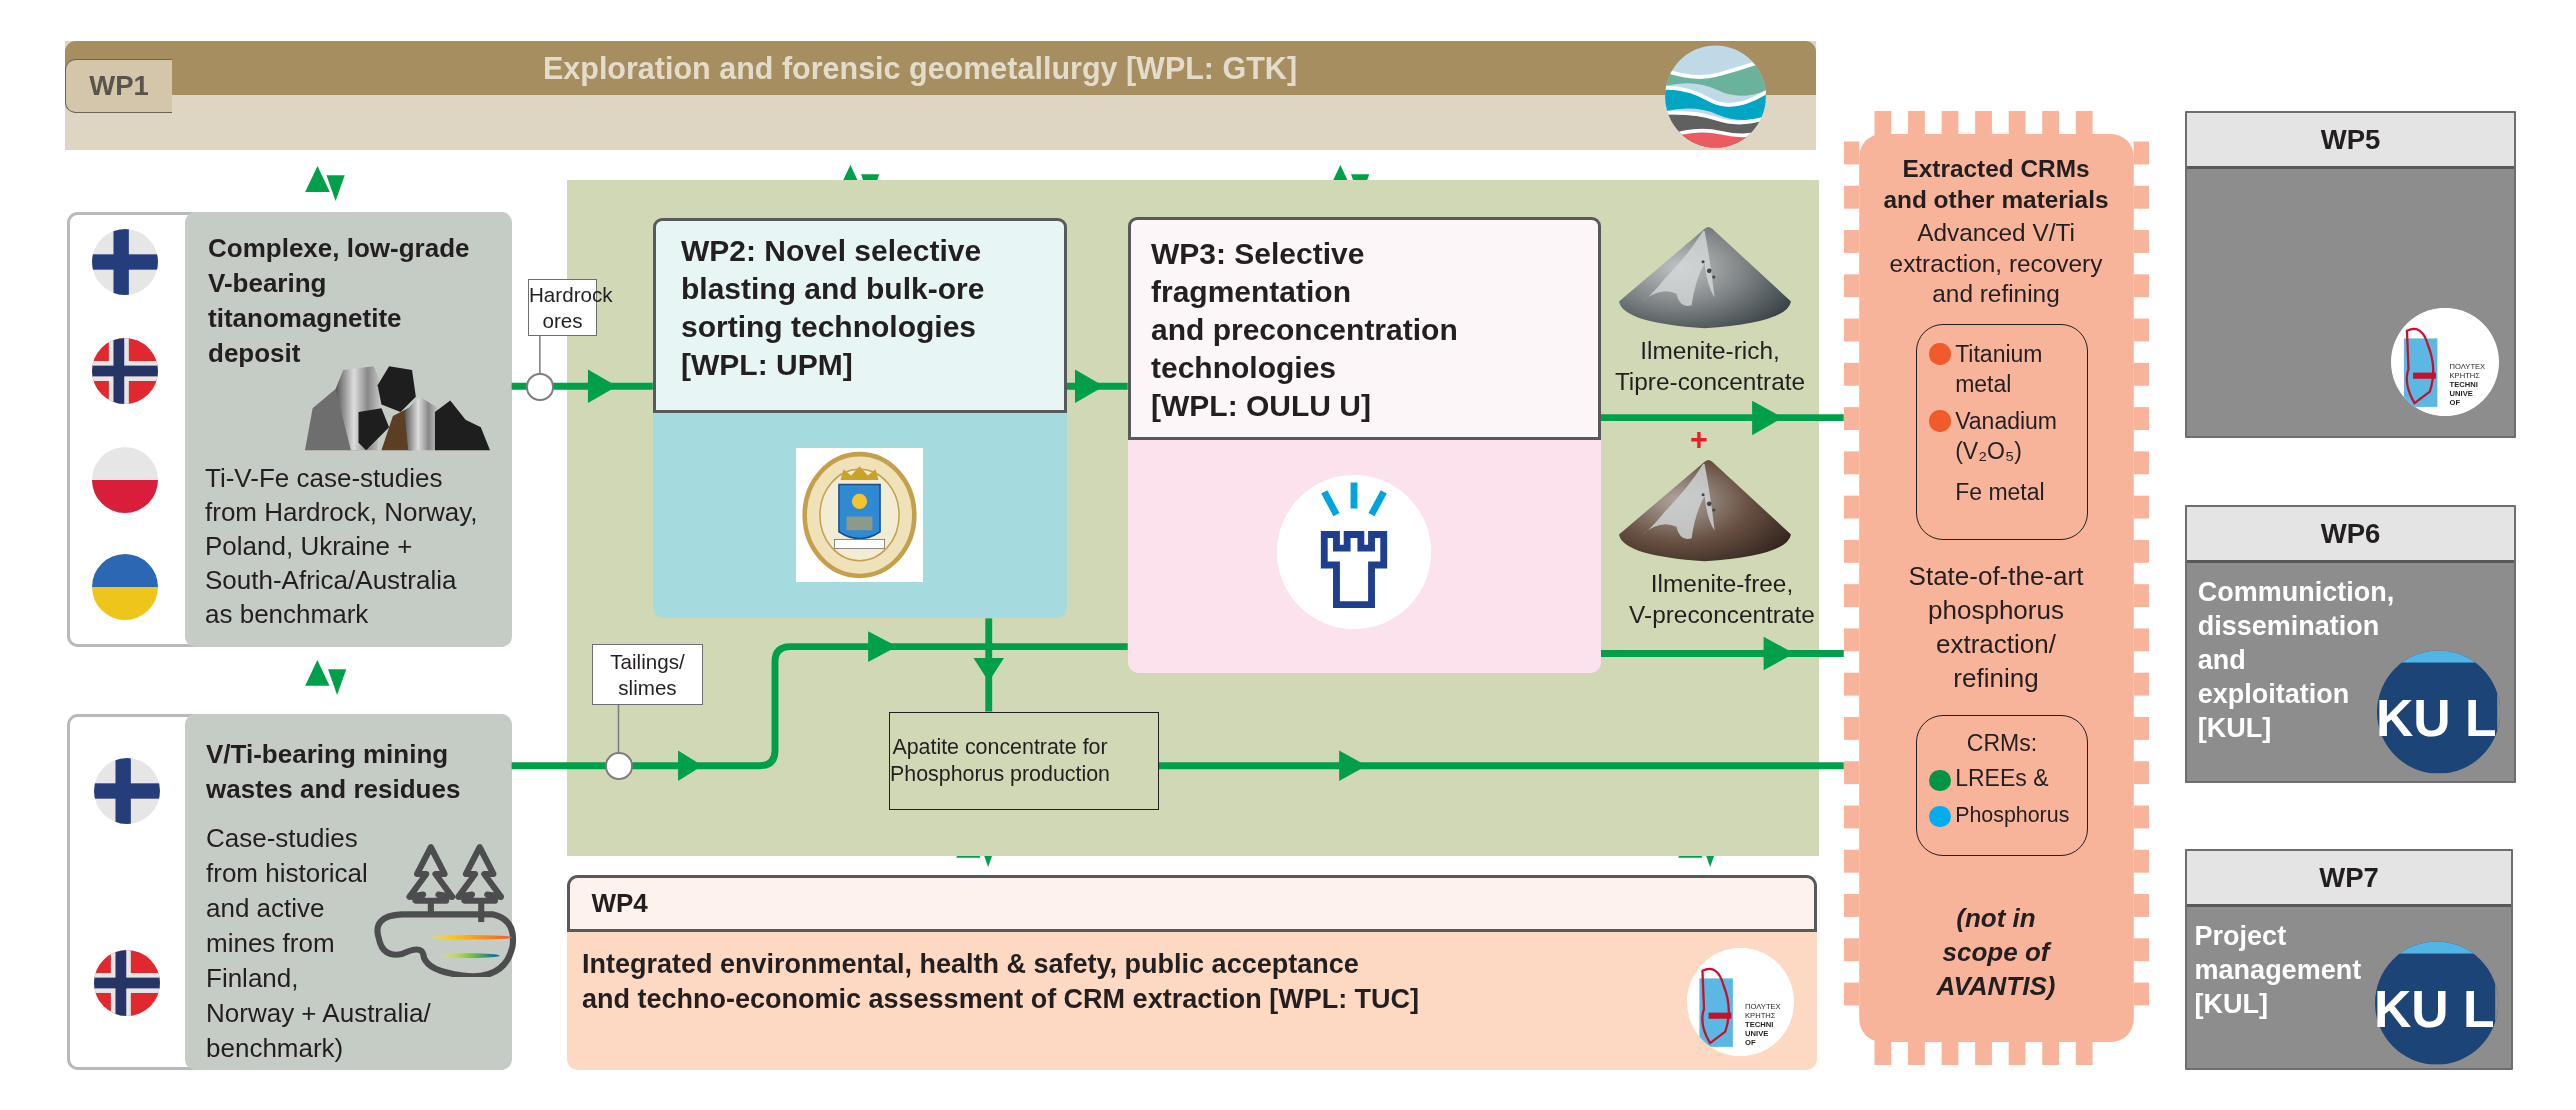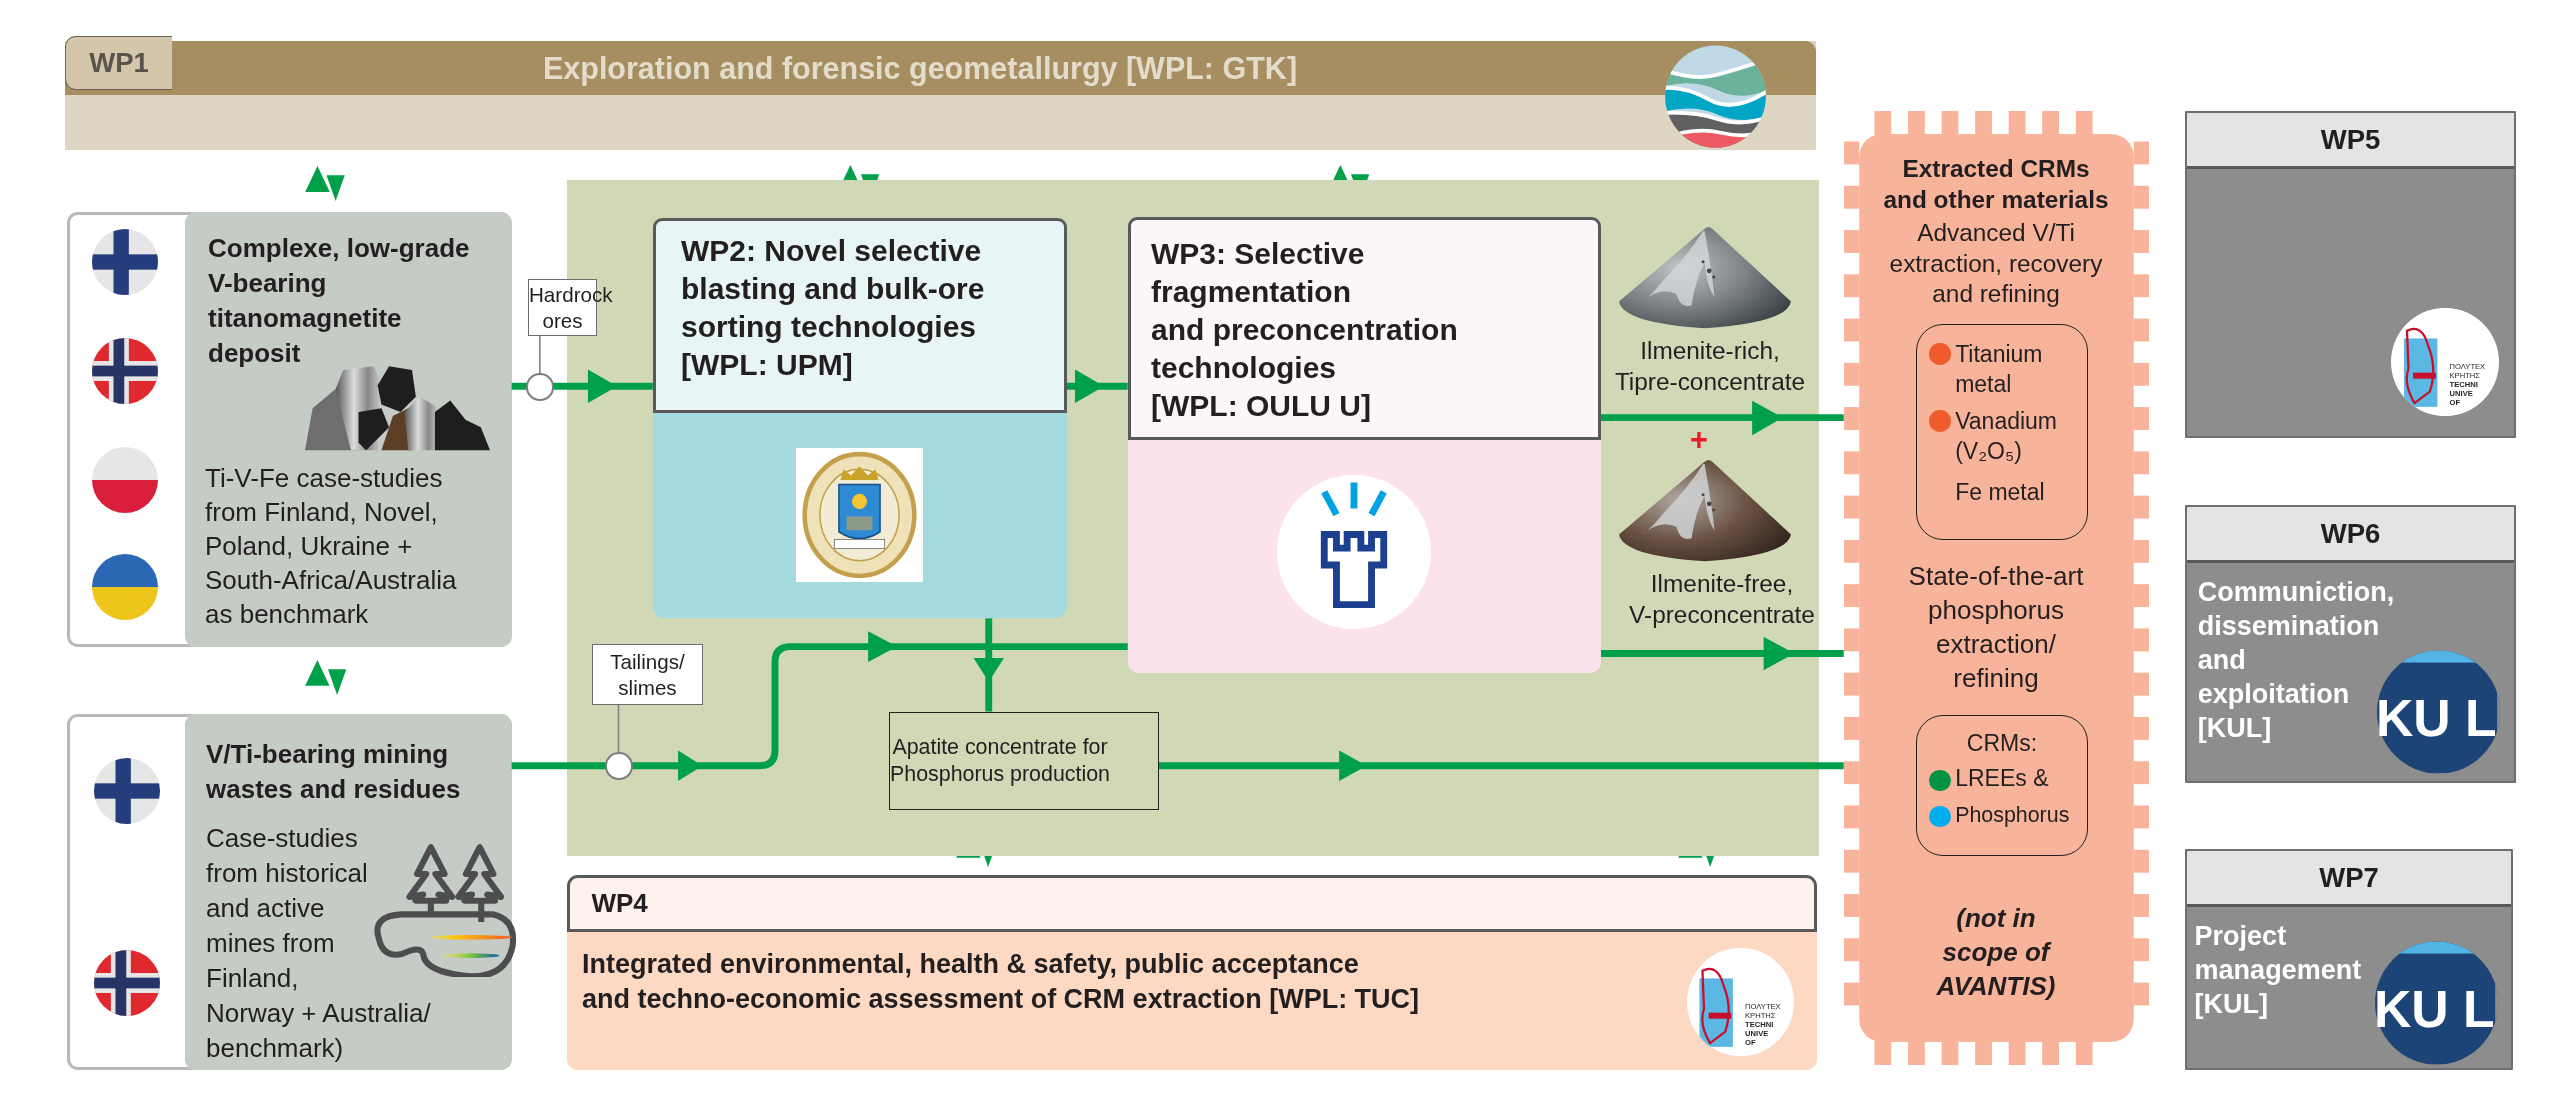--- a/index.html
+++ b/index.html
@@ -3,21 +3,21 @@
 <meta charset="utf-8">
 <style>
   * { box-sizing: border-box; margin: 0; padding: 0; }
   html, body { width: 2576px; height: 1110px; background: #ffffff; overflow: hidden; }
   body { position: relative; font-family: "Liberation Sans", sans-serif; color: #231f20; }
   .abs { position: absolute; }
 
   
   #wp1-body { left: 65px; top: 41px; width: 1751px; height: 109px; background: #ded6c3; }
   #wp1-bar { left: 65px; top: 41px; width: 1751px; height: 54px; background: #a78e60; border-radius: 10.7px 10.7px 0 0; }
-  #wp1-tag { left: 65px; top: 36px; width: 107px; height: 54px; background: #d3c6ab; border: 1.5px solid #6b6356; border-right: none; border-radius: 10.7px 0 0 10.7px; display: flex; align-items: center; justify-content: center; font-weight: bold; font-size: 27.5px; color: #5a554c; }
+  #wp1-tag { left: 65px; top: 59px; width: 107px; height: 54px; background: #d3c6ab; border: 1.5px solid #6b6356; border-right: none; border-radius: 10.7px 0 0 10.7px; display: flex; align-items: center; justify-content: center; font-weight: bold; font-size: 27.5px; color: #5a554c; }
   #wp1-title { left: 172px; top: 41px; width: 1496px; height: 54px; display: flex; align-items: center; justify-content: center; font-weight: bold; font-size: 30.5px; color: #e3dccb; }
   #gtk-logo { left: 1664px; top: 44px; width: 103px; height: 105px; }
 
   
   .updown { width: 46px; height: 35px; }
 
   
   .site-box { border: 3.1px solid #b9b9b9; border-radius: 10.7px; background: #ffffff; }
   .site-inner { background: #c5cbc5; border-radius: 10.7px; }
   .flag { width: 66px; height: 66px; border-radius: 50%; overflow: hidden; }
@@ -152,21 +152,21 @@
   <polygon points="0,110 10,55 40,30 60,35 70,110" fill="#6e6e6e"></polygon>
   <polygon points="40,30 50,5 90,0 100,25 95,110 60,110" fill="url(#metal)"></polygon>
   <polygon points="95,25 110,0 140,5 145,40 125,60 100,50" fill="#1e1e1e"></polygon>
   <polygon points="70,60 100,55 110,80 80,110 70,100" fill="#1e1e1e"></polygon>
   <polygon points="100,110 115,65 135,55 140,110" fill="#5b3e24"></polygon>
   <polygon points="130,60 150,40 175,55 170,110 135,110" fill="url(#metal)"></polygon>
   <polygon points="170,60 190,45 210,70 230,80 242,110 170,110" fill="#1e1e1e"></polygon>
 </svg>
 <div class="abs site-text" style="left:205px; top:461px; width:313px;">
   <div>Ti-V-Fe case-studies</div>
-  <div>from Finland, Novel,</div>
+  <div>from Hardrock, Norway,</div>
   <div>Poland, Ukraine +</div>
   <div>South-Africa/Australia</div>
   <div>as benchmark</div>
 </div>
 
 <div class="abs site-box" style="left:67px; top:714px; width:444px; height:356px;"></div>
 <div class="abs site-inner" style="left:185px; top:714px; width:327px; height:356px;"></div>
 <svg class="abs flag" style="left:94px; top:758px;" viewBox="0 0 86 86">
     <rect width="86" height="86" fill="#e6e6e6"></rect>
     <rect x="0" y="33" width="86" height="20" fill="#263d7c"></rect>

